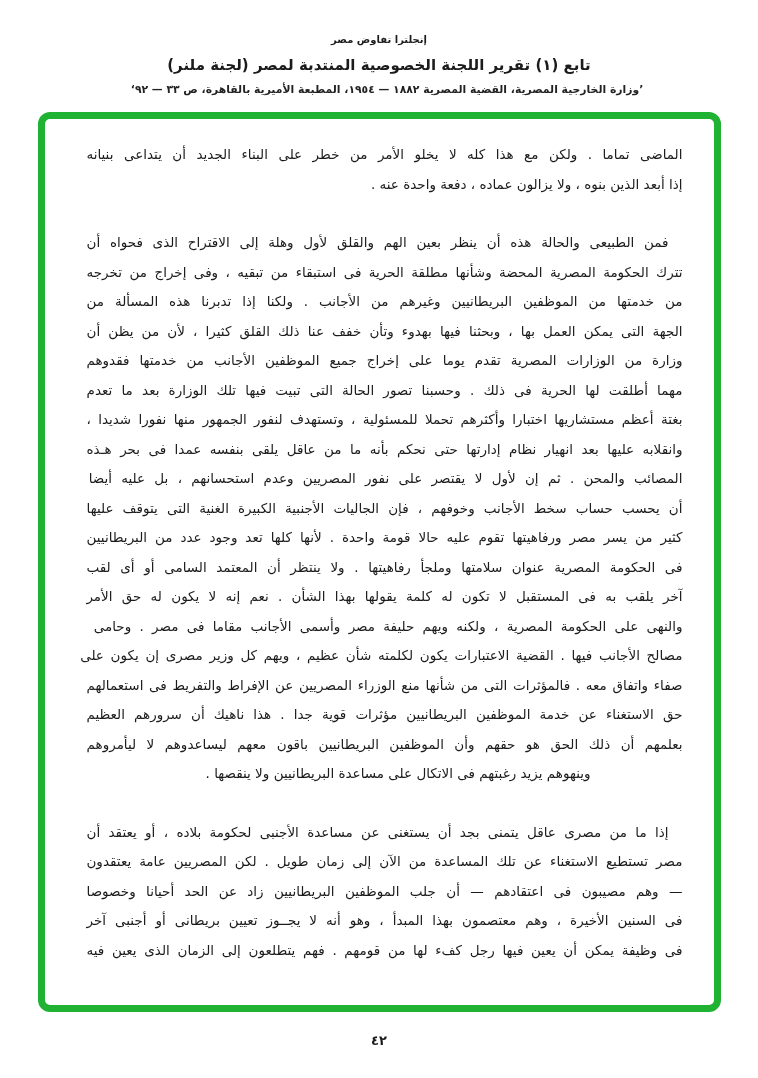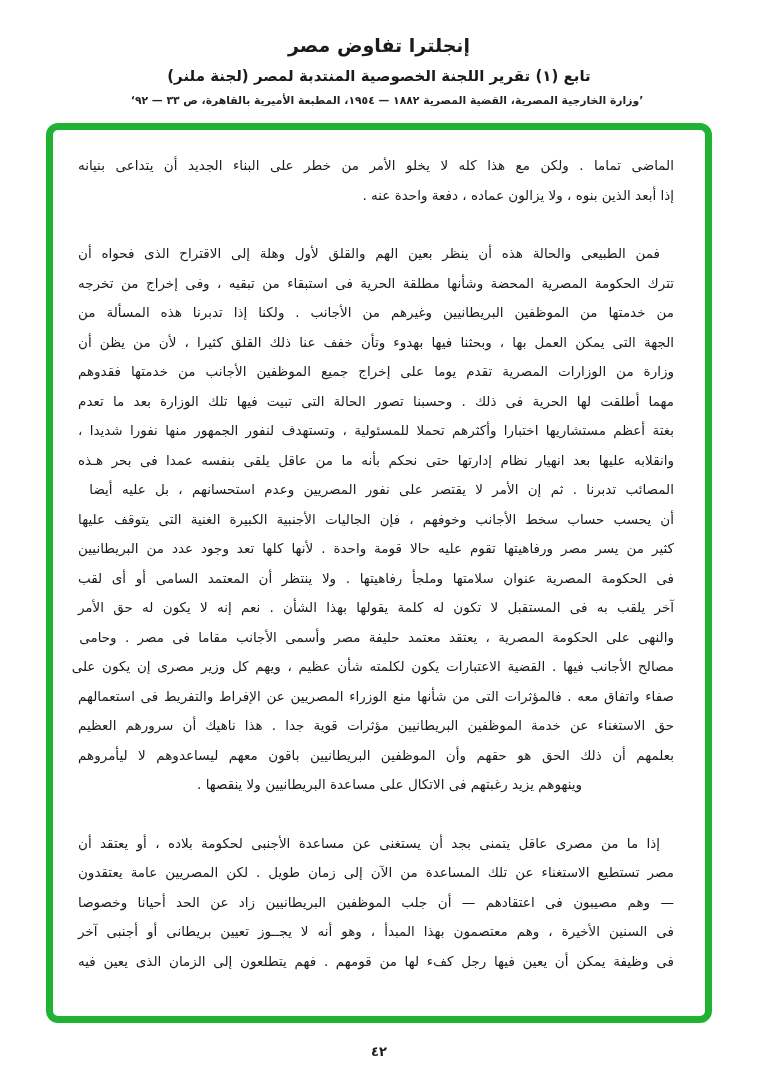--- a/index.html
+++ b/index.html
@@ -8,34 +8,34 @@
   body {
     width: 758px; height: 1078px;
     margin: 0 auto;
     font-family: "DejaVu Sans", sans-serif;
     color: var(--ink);
     direction: rtl;
     overflow: hidden;
   }
   .header { padding-top: 34px; text-align: center; }
   .title {
-    font-size: 19px; font-weight: bold; letter-spacing: 0.2px;
+    font-size: 10px; font-weight: bold; letter-spacing: 0.2px;
   }
   .subtitle {
     margin-top: 11px; font-size: 15px; font-weight: bold;
   }
   .source {
     margin-top: 9px; font-size: 10.8px; font-weight: bold; color: #222; padding-left: 16px;
   }
   .frame {
     width: 596px; height: 841px;
     margin: 16px auto 0 auto;
     border: 7px solid var(--accent);
     border-radius: 12px;
-    padding: 21px 31px 24px 25px;
+    padding: 21px 31px 24px 42px;
     overflow: hidden;
   }
   .para + .para { margin-top: 29px; }
   .line {
     height: 29.5px; line-height: 29.5px;
     font-size: 13.5px;
     white-space: nowrap;
     text-align: right;
     overflow: visible;
   }
@@ -65,26 +65,26 @@
 
   <div class="para">
     <div class="line indent"><span class="lt" style="word-spacing: 5.41px;">فمن الطبيعى والحالة هذه أن ينظر بعين الهم والقلق لأول وهلة إلى الاقتراح الذى فحواه أن</span></div>
     <div class="line"><span class="lt" style="word-spacing: 3.16px;">تترك الحكومة المصرية المحضة وشأنها مطلقة الحرية فى استبقاء من تبقيه ، وفى إخراج من تخرجه</span></div>
     <div class="line"><span class="lt" style="word-spacing: 6.65px;">من خدمتها من الموظفين البريطانيين وغيرهم من الأجانب . ولكنا إذا تدبرنا هذه المسألة من</span></div>
     <div class="line"><span class="lt" style="word-spacing: 3.86px; text-align: right;">الجهة التى يمكن العمل بها ، وبحثنا فيها بهدوء وتأن خفف عنا ذلك القلق كثيرا ، لأن من يظن أن</span></div>
     <div class="line"><span class="lt" style="word-spacing: 5.7px;">وزارة من الوزارات المصرية تقدم يوما على إخراج جميع الموظفين الأجانب من خدمتها فقدوهم</span></div>
     <div class="line"><span class="lt" style="word-spacing: 4.91px;">مهما أطلقت لها الحرية فى ذلك . وحسبنا تصور الحالة التى تبيت فيها تلك الوزارة بعد ما تعدم</span></div>
     <div class="line"><span class="lt" style="word-spacing: 3.05px;">بغتة أعظم مستشاريها اختبارا وأكثرهم تحملا للمسئولية ، وتستهدف لنفور الجمهور منها نفورا شديدا ،</span></div>
     <div class="line"><span class="lt" style="word-spacing: 4.12px;">وانقلابه عليها بعد انهيار نظام إدارتها حتى نحكم بأنه ما من عاقل يلقى بنفسه عمدا فى بحر هـذه</span></div>
-    <div class="line"><span class="lt" style="word-spacing: 5px;">المصائب تدبرنا . ثم إن الأمر لا يقتصر على نفور المصريين وعدم استحسانهم ، بل عليه أيضا</span></div>
+    <div class="line"><span class="lt" style="word-spacing: 5px;">المصائب والمحن . ثم إن لأول لا يقتصر على نفور المصريين وعدم استحسانهم ، بل عليه أيضا</span></div>
     <div class="line"><span class="lt" style="word-spacing: 4.79px;">أن يحسب حساب سخط الأجانب وخوفهم ، فإن الجاليات الأجنبية الكبيرة الغنية التى يتوقف عليها</span></div>
     <div class="line"><span class="lt" style="word-spacing: 3.67px;">كثير من يسر مصر ورفاهيتها تقوم عليه حالا قومة واحدة . لأنها كلها تعد وجود عدد من البريطانيين</span></div>
     <div class="line"><span class="lt" style="word-spacing: 5.34px; margin-top: 32px;">فى الحكومة المصرية عنوان سلامتها وملجأ رفاهيتها . ولا ينتظر أن المعتمد السامى أو أى لقب</span></div>
     <div class="line"><span class="lt" style="word-spacing: 4.95px;">آخر يلقب به فى المستقبل لا تكون له كلمة يقولها بهذا الشأن . نعم إنه لا يكون له حق الأمر</span></div>
-    <div class="line"><span class="lt" style="word-spacing: 3.99px;">والنهى على الحكومة المصرية ، يعتقد معتمد حليفة مصر وأسمى الأجانب مقاما فى مصر . وحامى</span></div>
+    <div class="line"><span class="lt" style="word-spacing: 3.99px;">والنهى على الحكومة المصرية ، ولكنه ويهم حليفة مصر وأسمى الأجانب مقاما فى مصر . وحامى</span></div>
     <div class="line"><span class="lt" style="word-spacing: 2.41px;">مصالح الأجانب فيها . القضية الاعتبارات يكون لكلمته شأن عظيم ، ويهم كل وزير مصرى إن يكون على</span></div>
     <div class="line"><span class="lt" style="word-spacing: 1.44px;">صفاء واتفاق معه . فالمؤثرات التى من شأنها منع الوزراء المصريين عن الإفراط والتفريط فى استعمالهم</span></div>
     <div class="line"><span class="lt" style="word-spacing: 4.78px;">حق الاستغناء عن خدمة الموظفين البريطانيين مؤثرات قوية جدا . هذا ناهيك أن سرورهم العظيم</span></div>
     <div class="line"><span class="lt" style="word-spacing: 6.16px;">بعلمهم أن ذلك الحق هو حقهم وأن الموظفين البريطانيين باقون معهم ليساعدوهم لا ليأمروهم</span></div>
     <div class="line no-fill offset"><span class="lt" style="word-spacing: 0px; text-align: right;">وينهوهم يزيد رغبتهم فى الاتكال على مساعدة البريطانيين ولا ينقصها .</span></div>
   </div>
 
   <div class="para">
     <div class="line indent"><span class="lt" style="word-spacing: 4.04px;">إذا ما من مصرى عاقل يتمنى بجد أن يستغنى عن مساعدة الأجنبى لحكومة بلاده ، أو يعتقد أن</span></div>
     <div class="line"><span class="lt" style="word-spacing: 3.69px;">مصر تستطيع الاستغناء عن تلك المساعدة من الآن إلى زمان طويل . لكن المصريين عامة يعتقدون</span></div>

